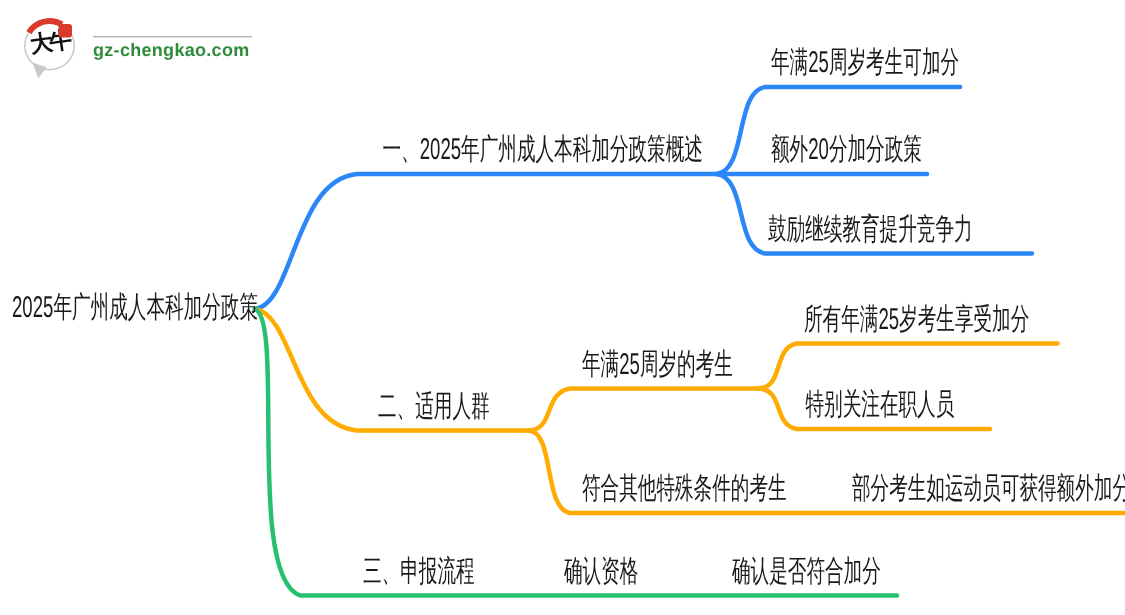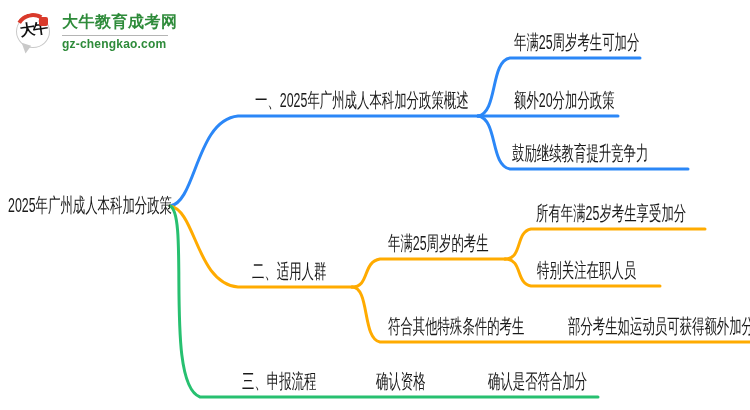--- a/index.html
+++ b/index.html
@@ -63,21 +63,20 @@
 
   <div class="logo">
     <div class="logo-icon">
       <span class="bubble"></span>
       <span class="red-arc"></span>
       <span class="logo-zh">大牛</span>
       <span class="seal"></span>
       <span class="bubble-tail"></span>
     </div>
     <div class="logo-text">
-      <div class="logo-title">大牛教育成考网</div>
       <div class="logo-divider"></div>
       <div class="logo-url">gz-chengkao.com</div>
     </div>
   </div>
 
   <div class="node" style="left:8px;top:193px">2025年广州成人本科加分政策</div>
 
   <div class="node" style="left:255px;top:88px">一、2025年广州成人本科加分政策概述</div>
   <div class="node" style="left:514px;top:30px">年满25周岁考生可加分</div>
   <div class="node" style="left:514px;top:88px">额外20分加分政策</div>

